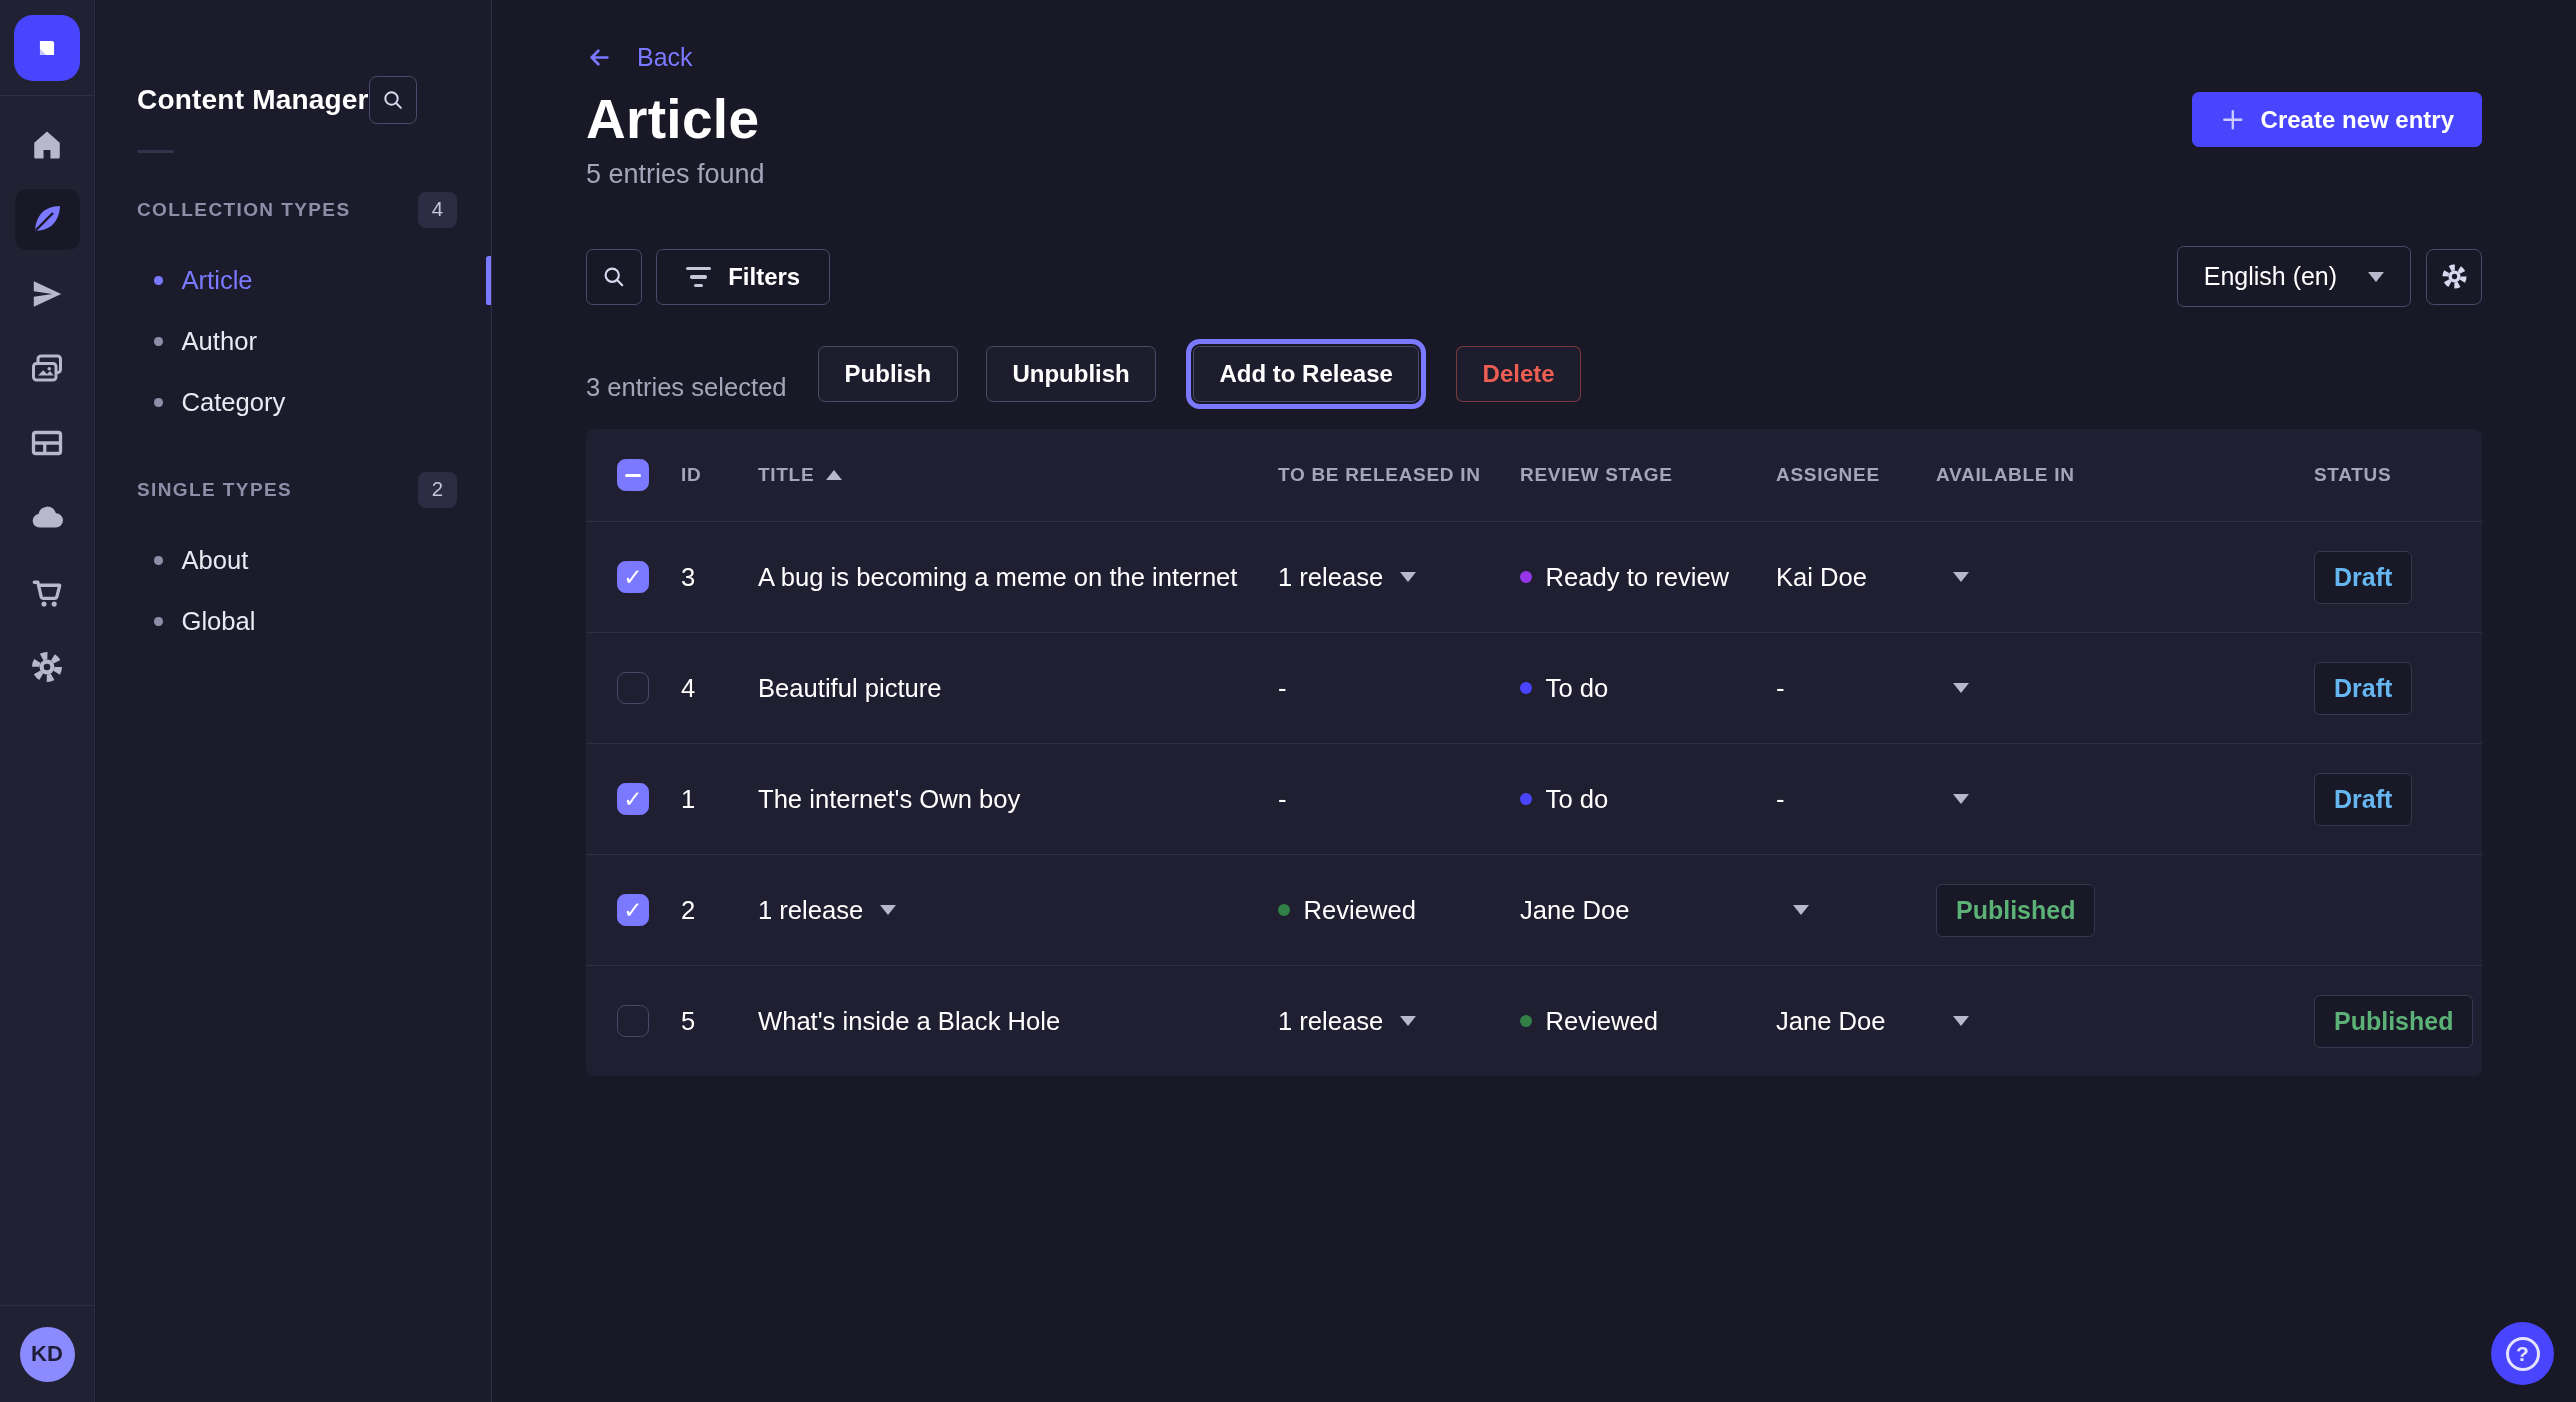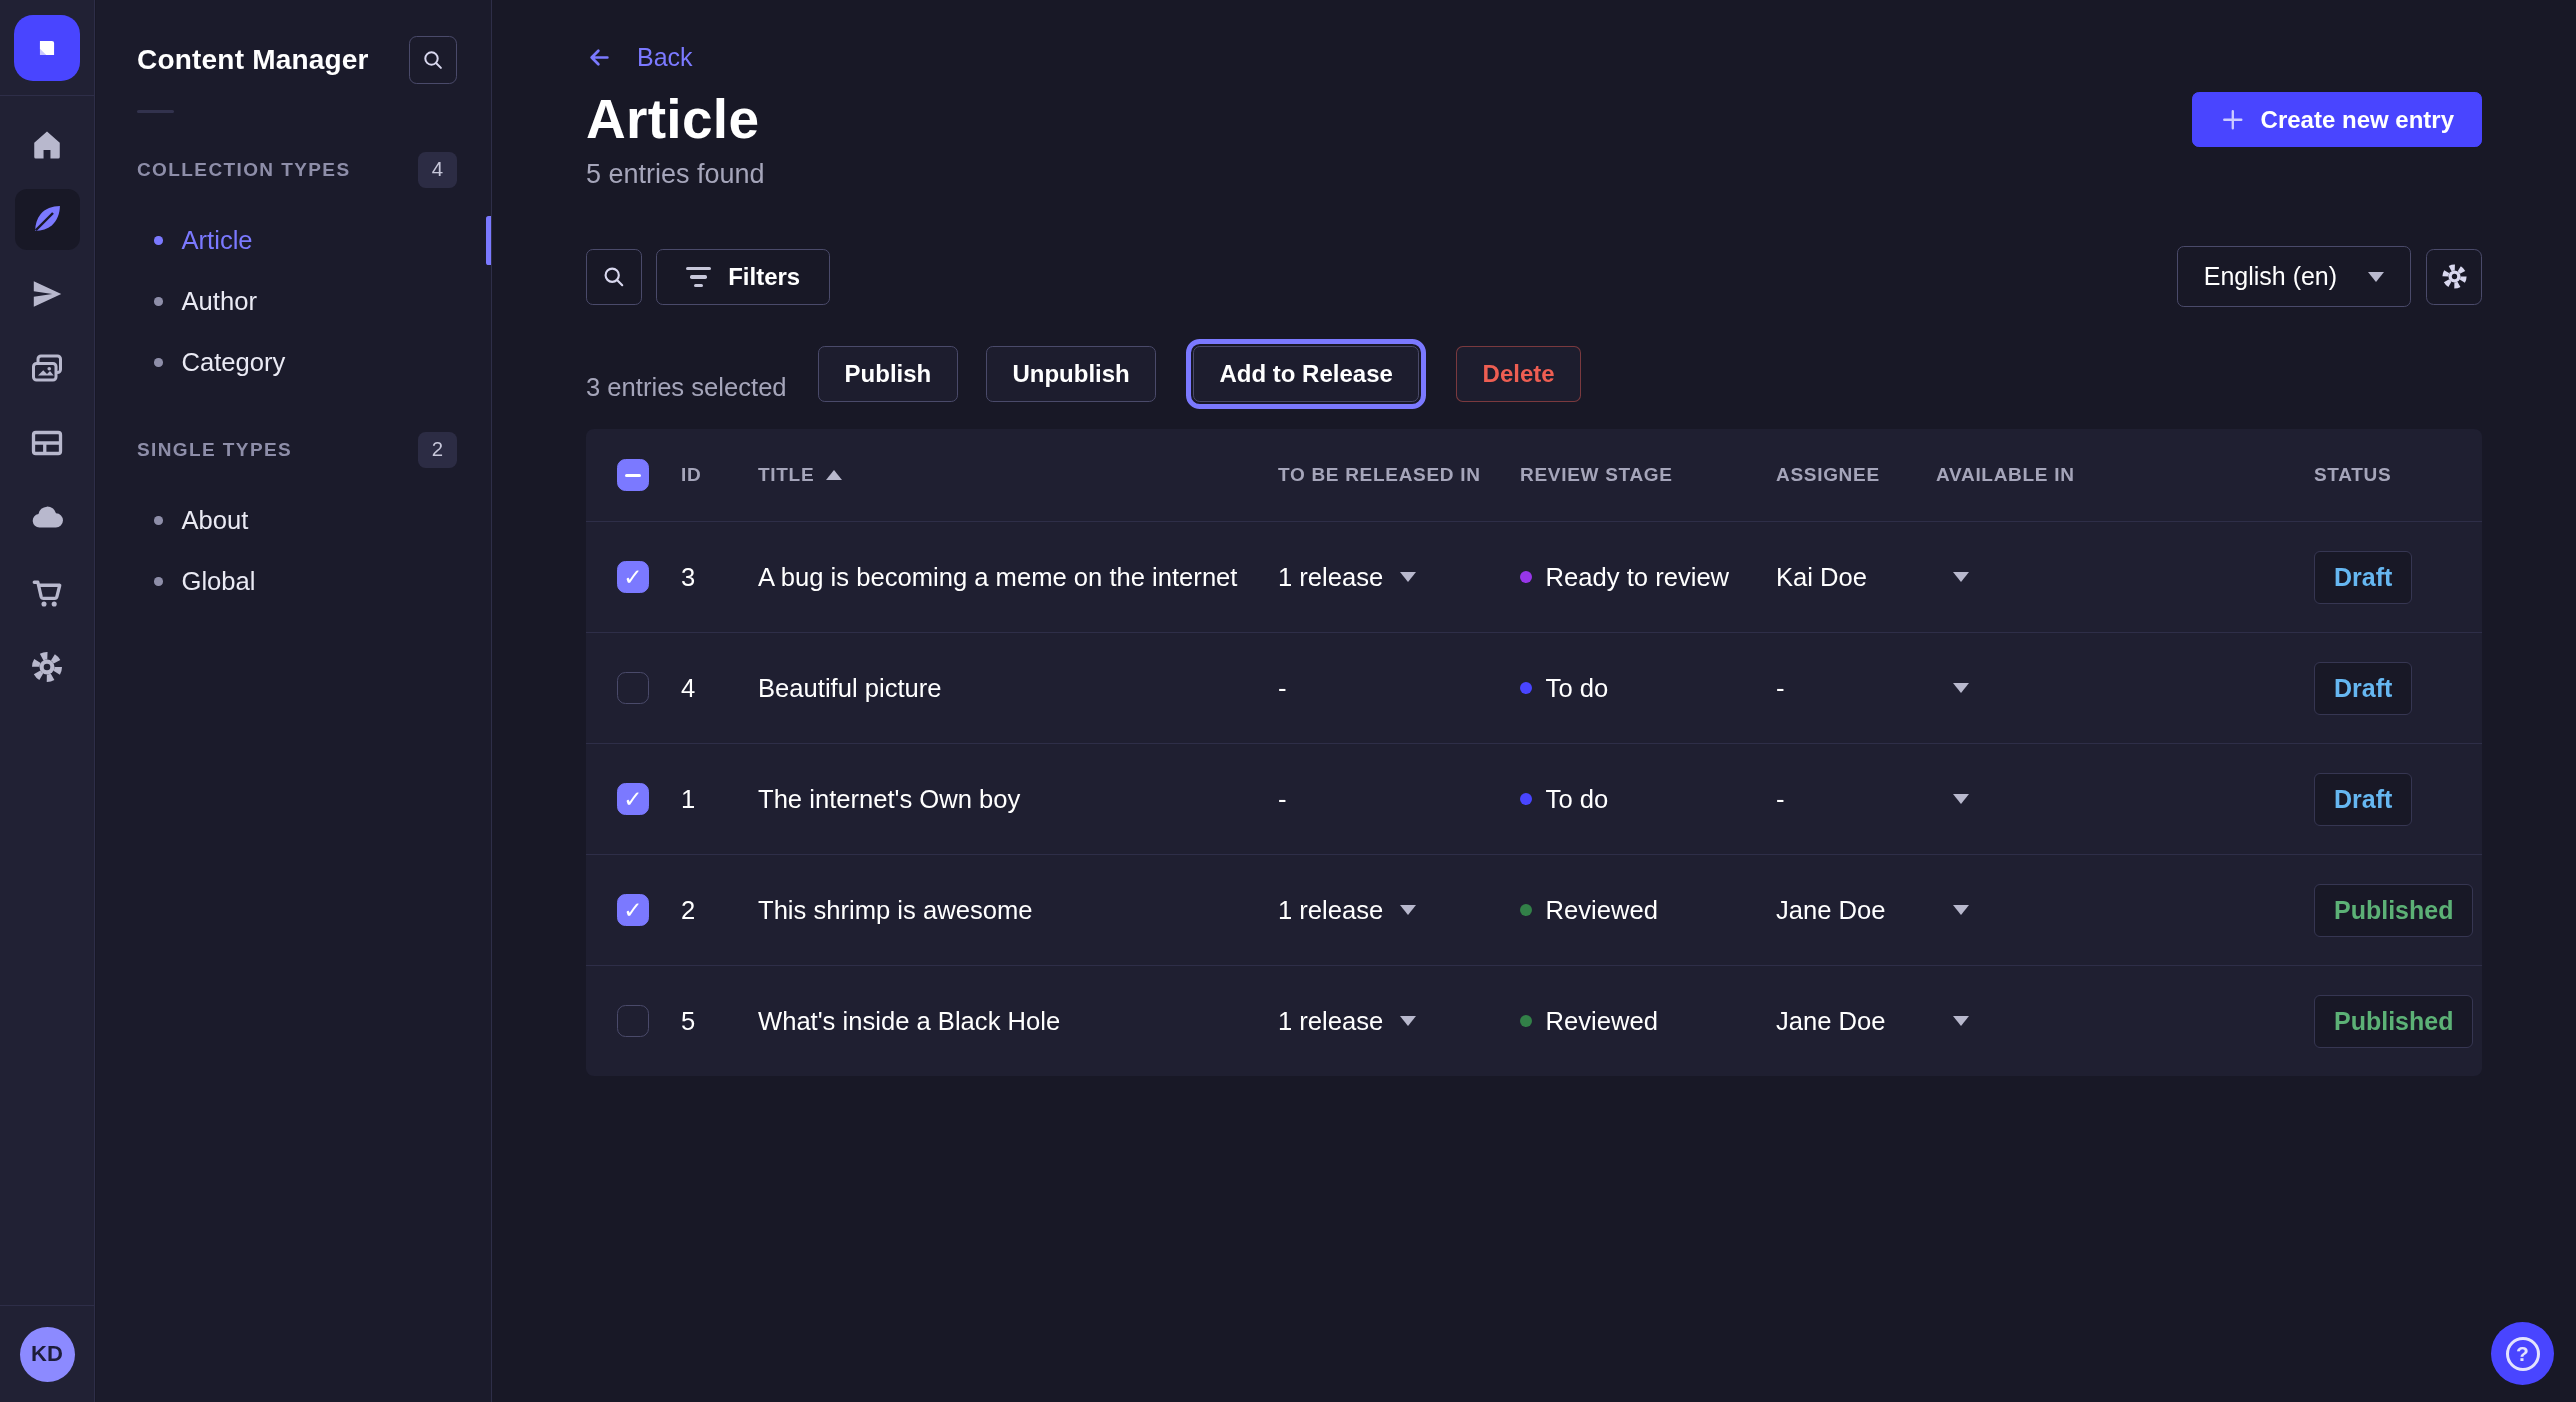--- a/index.html
+++ b/index.html
@@ -28,21 +28,21 @@
   .rail-item.active{background:var(--bg); color:var(--accent-light);}
   .rail-bottom{margin-top:auto; width:100%; display:flex; flex-direction:column; align-items:center;}
   .rail-divider{width:100%; height:0.9px; background:var(--border);}
   .avatar{width:55px; height:55px; border-radius:50%; background:#8c8aff; color:#1d1d3a;
           display:flex; align-items:center; justify-content:center; font-weight:bold; font-size:22px;
           margin:20.4px 0 20.4px;}
 
   
   .subnav{position:absolute; left:96px; top:0; bottom:0; width:396px; background:var(--subnav);
           border-right:0.9px solid var(--border);}
-  .subnav-header{display:flex; align-items:center; justify-content:space-between; padding:36px 34px 0 41px;}
+  .subnav-header{display:flex; align-items:center; padding:36px 34px 0 41px;margin-top:40px;}
   .subnav-title{font-size:28px; font-weight:bold; letter-spacing:0.2px;}
   .icon-btn{background:transparent; border:0.9px solid var(--border-strong); border-radius:7.7px; color:#d9d8ef;
             display:flex; align-items:center; justify-content:center; cursor:pointer;}
   .subnav-search{width:48px; height:48px;}
   .subnav-search svg{width:24px; height:24px;}
   .subnav-rule{width:37px; height:3.4px; background:#32324d; margin:25.6px 0 0 41px; border-radius:1.7px;}
   .nav-section{margin-top:39px;}
   .nav-section-head{display:flex; align-items:center; justify-content:space-between; padding:0 34px 0 41px;}
   .nav-section-label{font-size:19px; font-weight:bold; letter-spacing:1.4px; color:var(--dim);}
   .nav-badge{min-width:39px; height:36px; padding:0 8.5px; background:#2c2c44; border-radius:7.7px; color:#c7c7da;
@@ -396,21 +396,20 @@
     </div>
   </div>
 
   <div class="tr trow">
     <div class="td cb-cell">
       <span class="cb checked">
                   <span class="tick">✓</span>
                 </span>
     </div>
     <div class="td">2</div>
-    <div class="td">This shrimp is awesome</div>
     <div class="td">
       <span>1 release</span>
       <span class="caret rel-caret"></span>
     </div>
     <div class="td">
       <span class="dot" style="background: rgb(50, 128, 72);"></span>
       <span>Reviewed</span>
     </div>
     <div class="td">Jane Doe</div>
     <div class="td">

